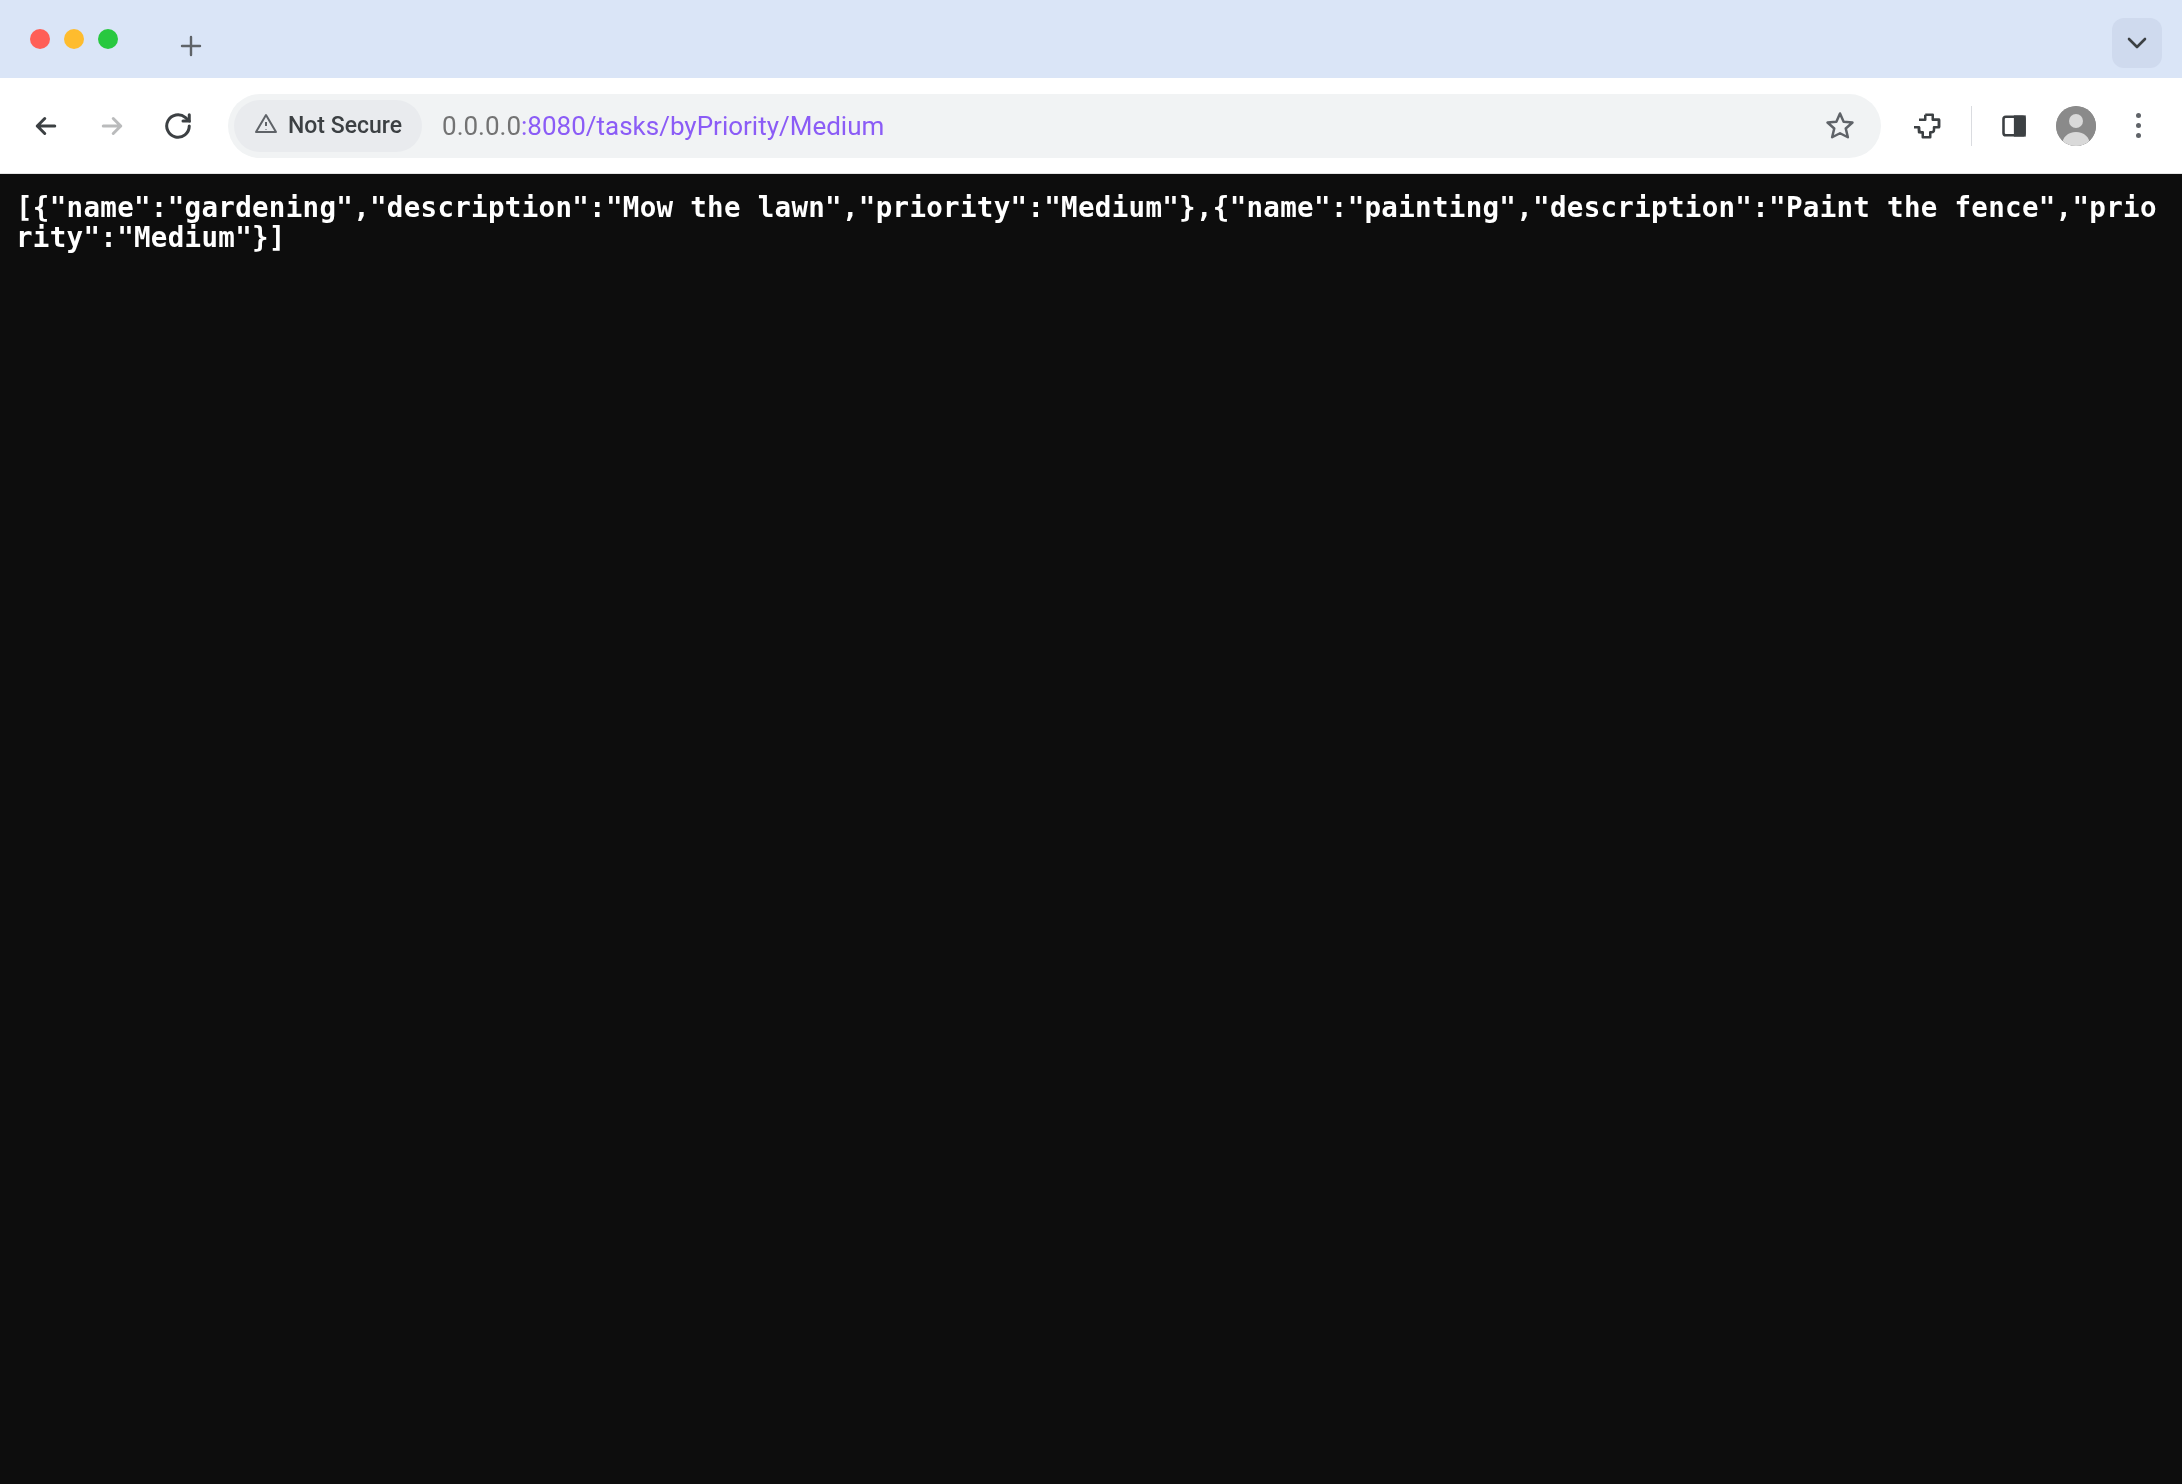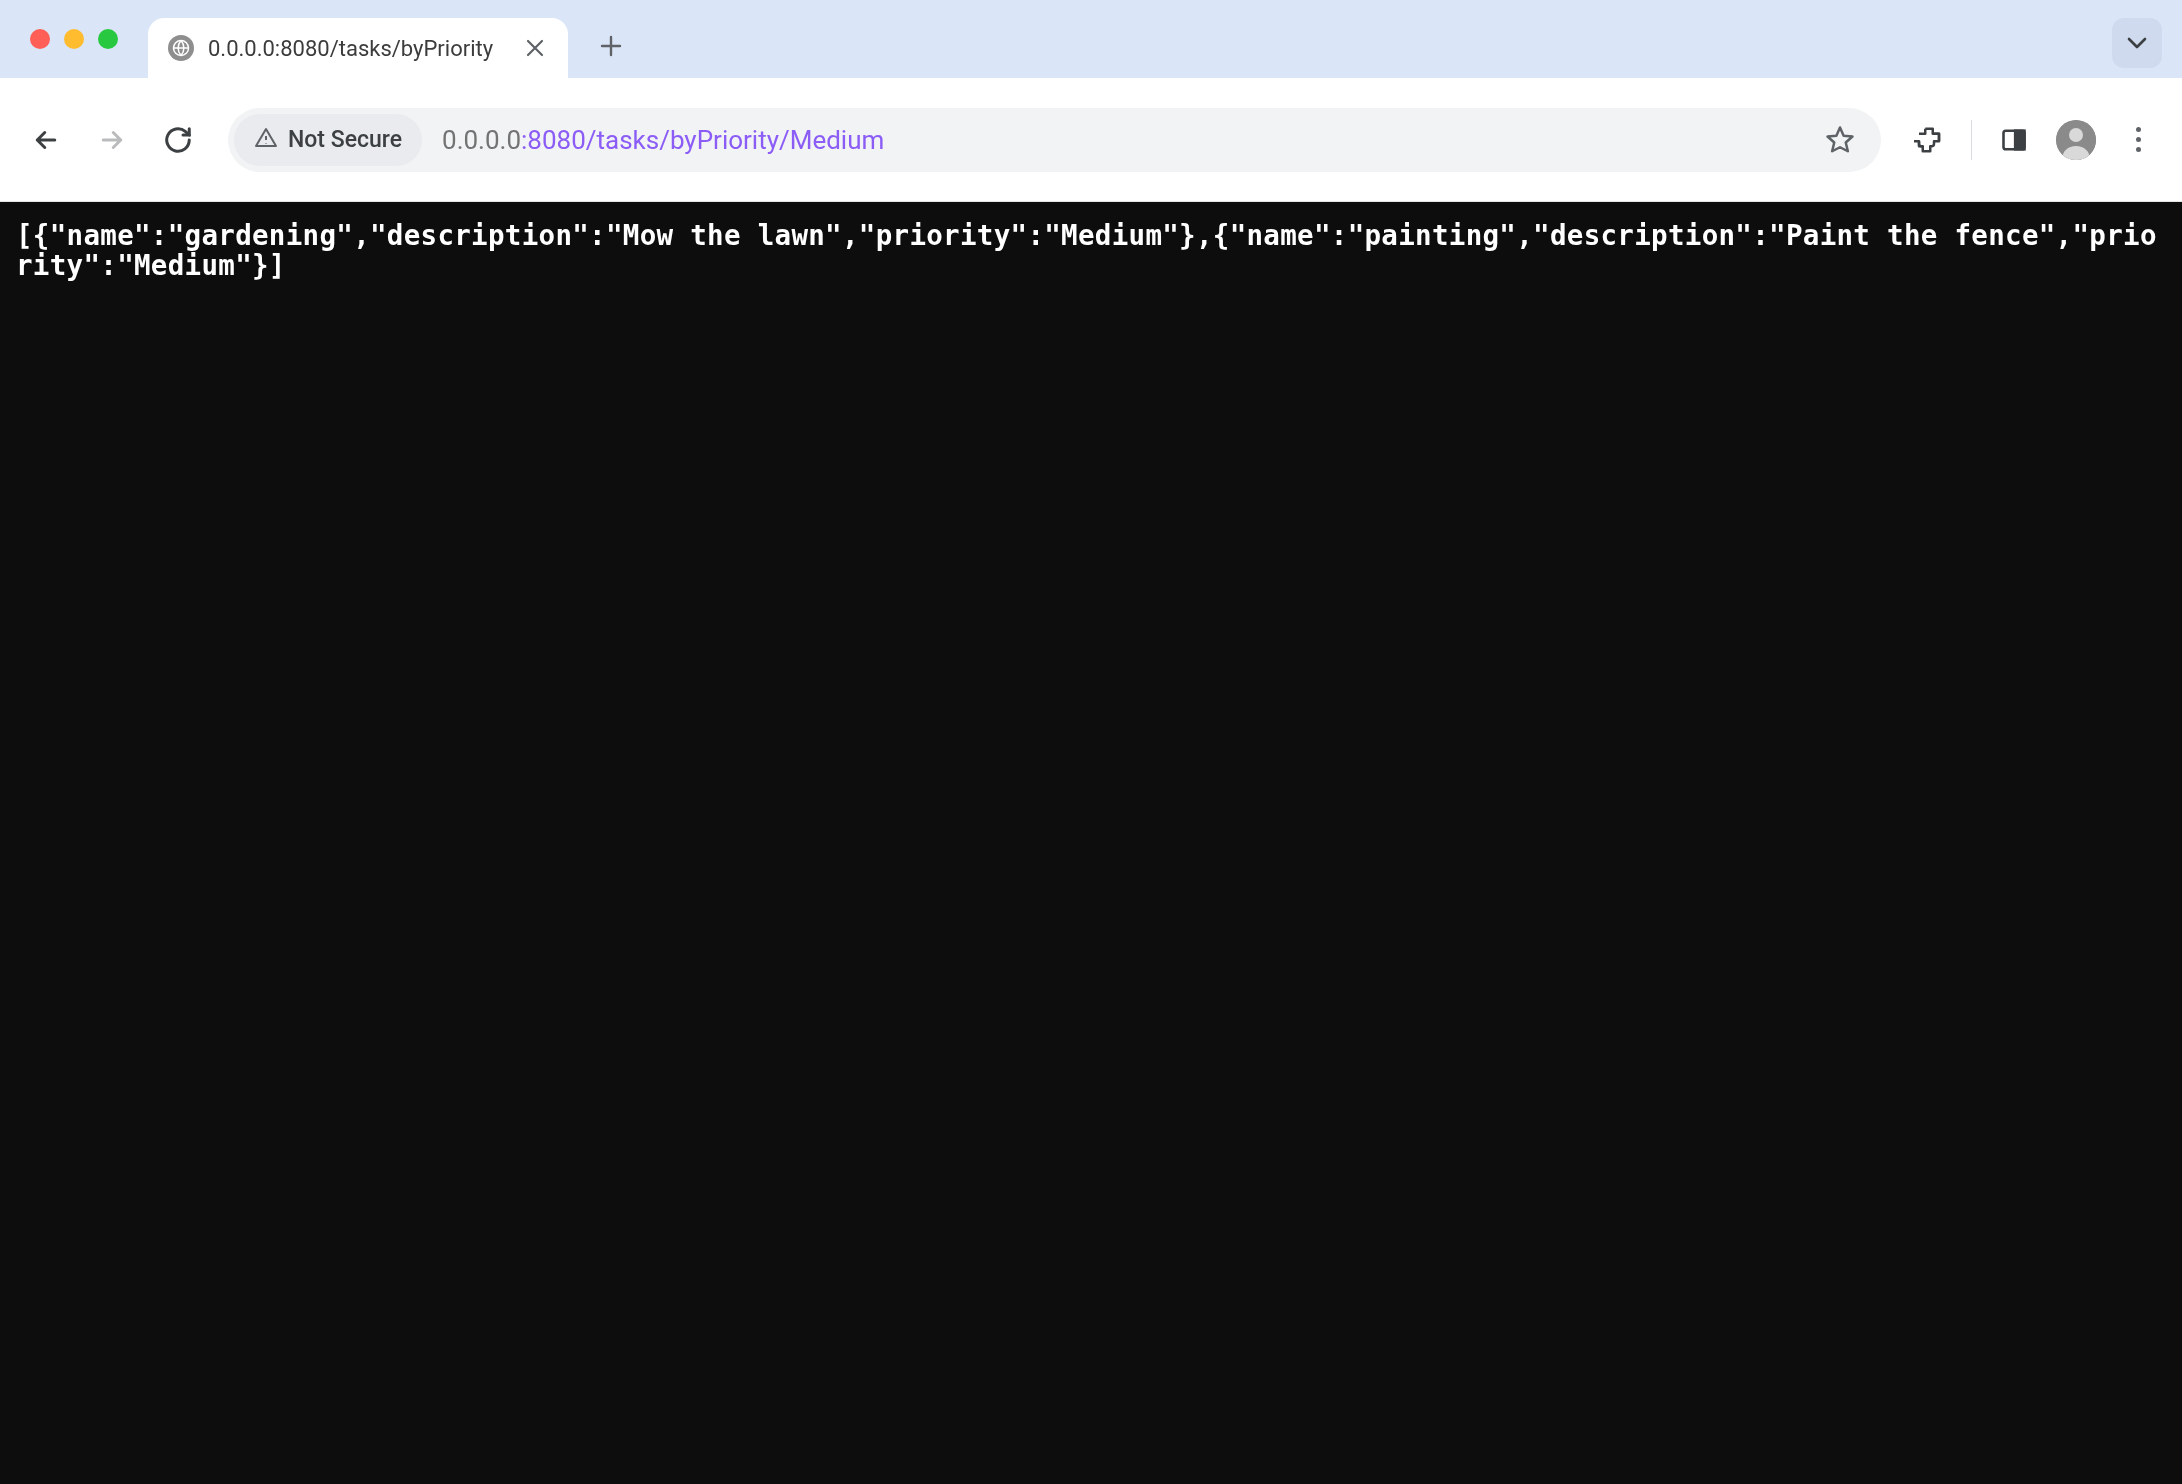--- a/index.html
+++ b/index.html
@@ -104,21 +104,21 @@
       border-radius: 12px;
       display: flex;
       align-items: center;
       justify-content: center;
       cursor: pointer;
     }
     .toolbar {
       background: #fff;
       display: flex;
       align-items: center;
-      height: 124px;
+      height: 96px;
       padding: 0 20px;
       gap: 14px;
       border-bottom: 1px solid #e5e5e5;
     }
     .nav-btn {
       width: 52px;
       height: 52px;
       display: flex;
       align-items: center;
       justify-content: center;
@@ -232,34 +232,20 @@
 </head>
 <body>
 
 <div class="browser-chrome">
   <div class="tab-bar">
     <div class="window-controls">
       <div class="window-btn close-btn"></div>
       <div class="window-btn minimize-btn"></div>
       <div class="window-btn maximize-btn"></div>
     </div>
-    <div class="tab">
-      <div class="tab-favicon">
-        <svg viewBox="0 0 24 24" fill="none" stroke="#fff" stroke-width="2">
-          <circle cx="12" cy="12" r="10"></circle>
-          <path d="M2 12h20M12 2a15 15 0 0 1 0 20M12 2a15 15 0 0 0 0 20"></path>
-        </svg>
-      </div>
-      <div class="tab-title">0.0.0.0:8080/tasks/byPriority</div>
-      <div class="tab-close">
-        <svg width="18" height="18" viewBox="0 0 18 18">
-            <path d="M2 2 L16 16 M16 2 L2 16" stroke="#5f6368" stroke-width="2.2" stroke-linecap="round"></path>
-          </svg>
-      </div>
-    </div>
     <div class="new-tab-btn">
       <svg width="22" height="22" viewBox="0 0 22 22">
           <path d="M11 2v18M2 11h18" stroke="#5f6368" stroke-width="2.4" stroke-linecap="round"></path>
         </svg>
     </div>
     <div class="tabs-dropdown">
       <svg width="20" height="12" viewBox="0 0 20 12">
           <path d="M2 2l8 8 8-8" stroke="#3c4043" stroke-width="2.6" fill="none" stroke-linecap="round" stroke-linejoin="round"></path>
         </svg>
     </div>

